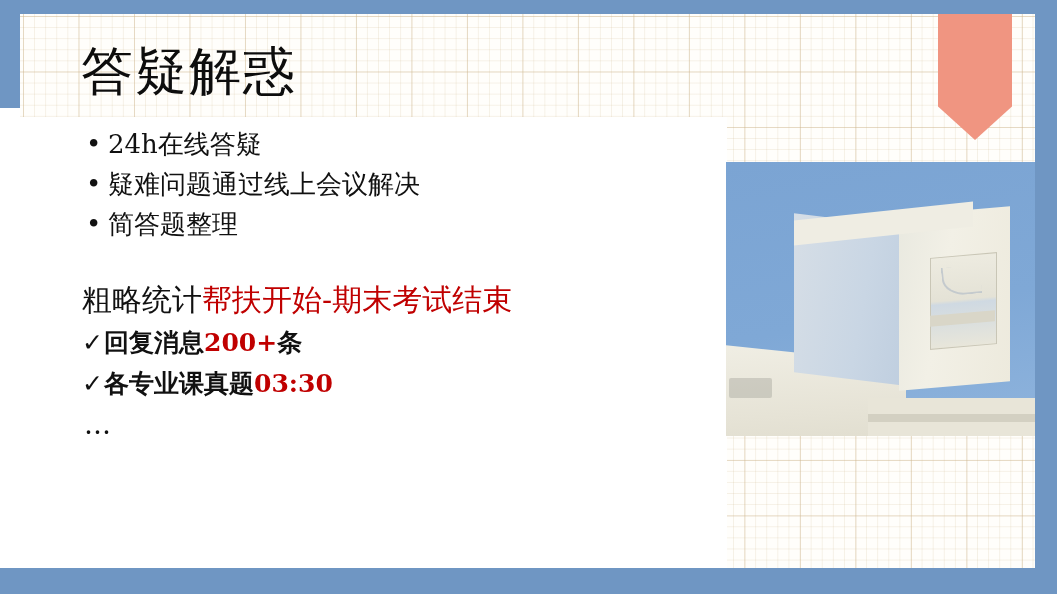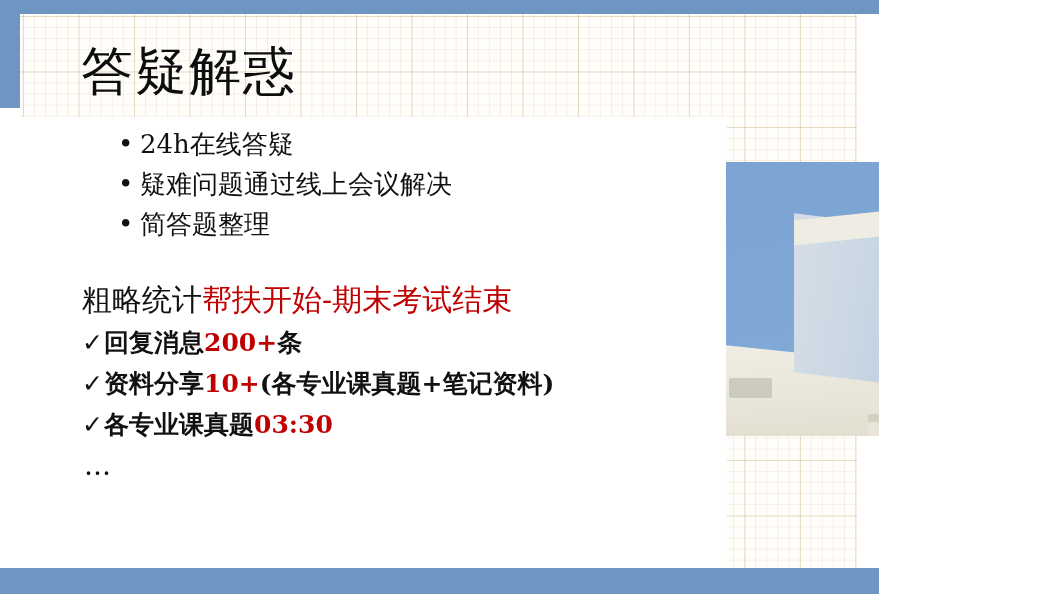--- a/index.html
+++ b/index.html
@@ -2,23 +2,22 @@
 <html><head>
 <meta charset="utf-8">
 <style>
   html,body{margin:0;padding:0;}
   body{
     width:1057px;height:594px;overflow:hidden;
     background:#ffffff;
     font-family:"DejaVu Serif","Liberation Serif",serif;
   }
   #slide{
-    position:relative;width:873px;height:594px;overflow:hidden;
+    position:relative;width:1057px;height:594px;overflow:hidden;
     background:#ffffff;
-    padding-left:6px;
   }
 
   
   .paper{
     position:absolute;left:20px;top:14px;right:22px;bottom:26px;
     background-color:#fffefb;
     background-image:
       linear-gradient(to right, rgba(205,180,140,.40) 1px, transparent 1px),
       linear-gradient(to bottom, rgba(205,180,140,.40) 1px, transparent 1px),
       linear-gradient(to right, rgba(214,196,160,.24) 1px, transparent 1px),
@@ -105,21 +104,21 @@
   .title{
     position:absolute;left:81px;top:43px;
     font-size:52px;line-height:1.08;color:#0d0d0d;letter-spacing:2px;
     font-weight:400;white-space:nowrap;
   }
   .bullets{
     position:absolute;left:86px;top:124px;width:600px;
     list-style:none;margin:0;padding:0;
   }
   .bullets li{
-    font-size:26px;line-height:40px;color:#111;white-space:nowrap;margin-left:32px;
+    font-size:26px;line-height:40px;color:#111;white-space:nowrap;
   }
   .bullets li .dot{display:inline-block;width:22px;}
 
   .stats{
     position:absolute;left:82px;top:278px;width:620px;
   }
   .stat-head{
     font-size:30px;line-height:44px;font-weight:normal;color:#111;white-space:nowrap;
   }
   .stat-head .hl{color:#C00000;}
@@ -183,23 +182,20 @@
 
     <div class="stat-head">
       <span>粗略统计</span><span class="hl">帮扶开始-期末考试结束</span>
     </div>
 
     <div class="stat-row">
       <span class="tick">✓</span><span>回复消息</span><span class="num">200+</span><span class="tail">条</span>
     </div>
 
 
-    <div class="stat-row">
-      <span class="tick">✓</span><span>资料分享</span><span class="num">10+</span><span class="tail">(各专业课真题+笔记资料)</span>
-    </div>
 
     <div class="stat-row">
       <span class="tick">✓</span><span>各专业课真题</span><span class="num">03:30</span><span class="tail"></span>
     </div>
 
     <div class="ellipsis">…</div>
   </div>
 
 </div>
 

